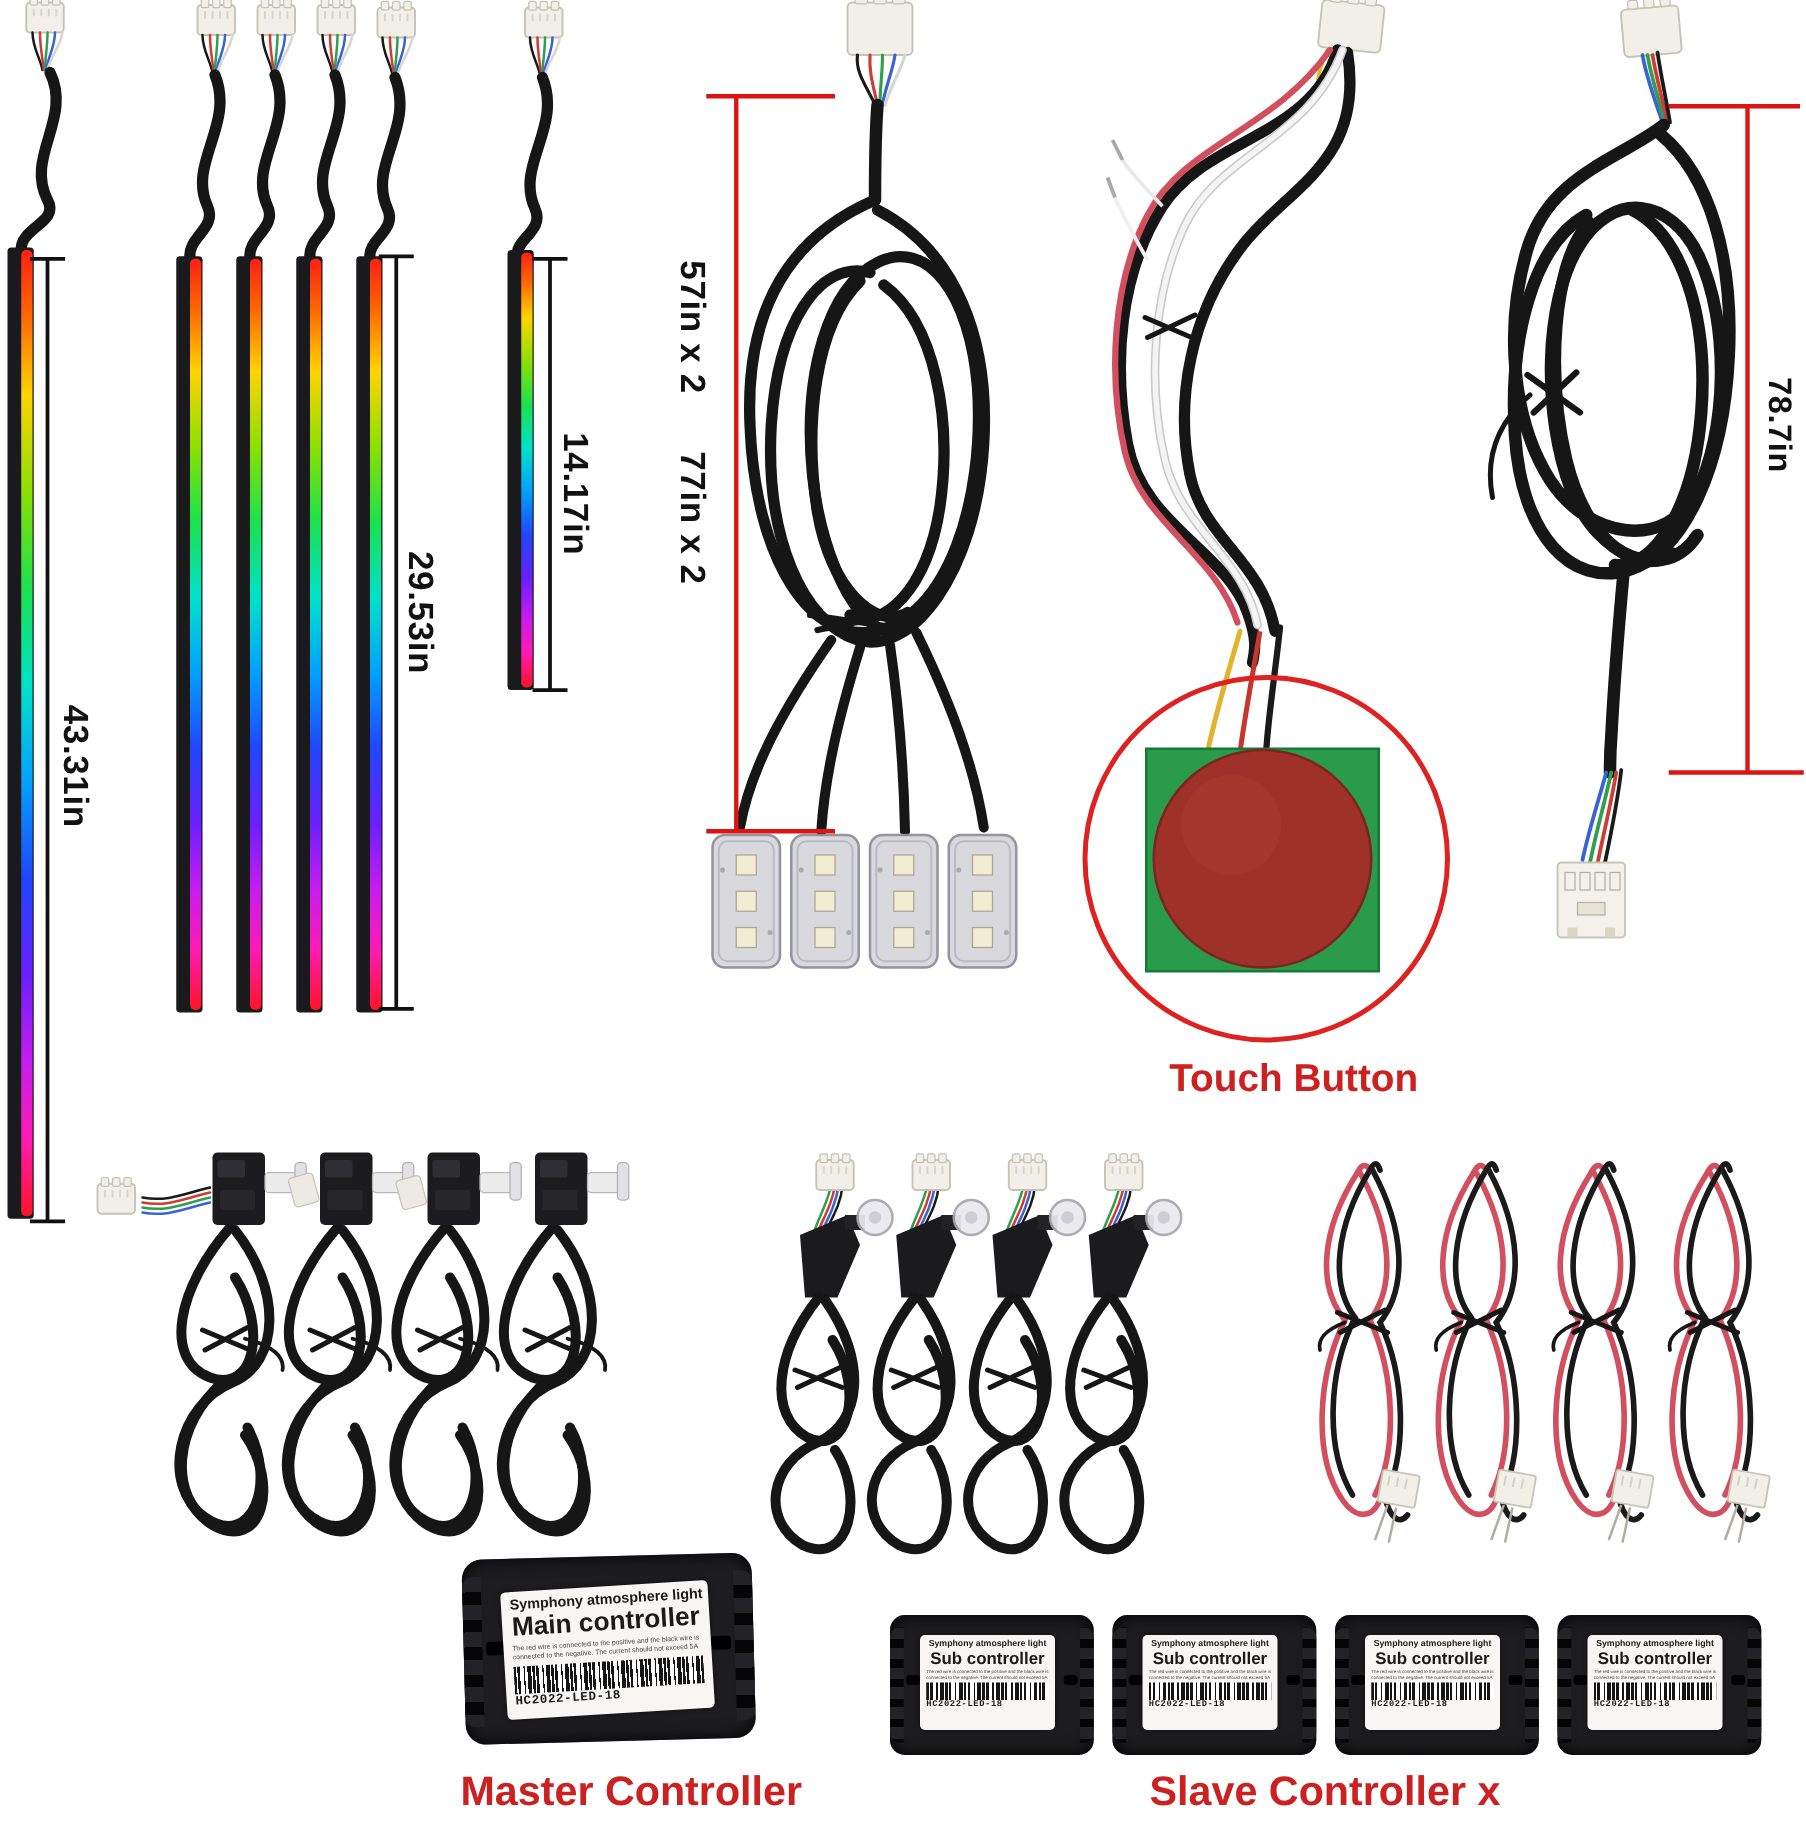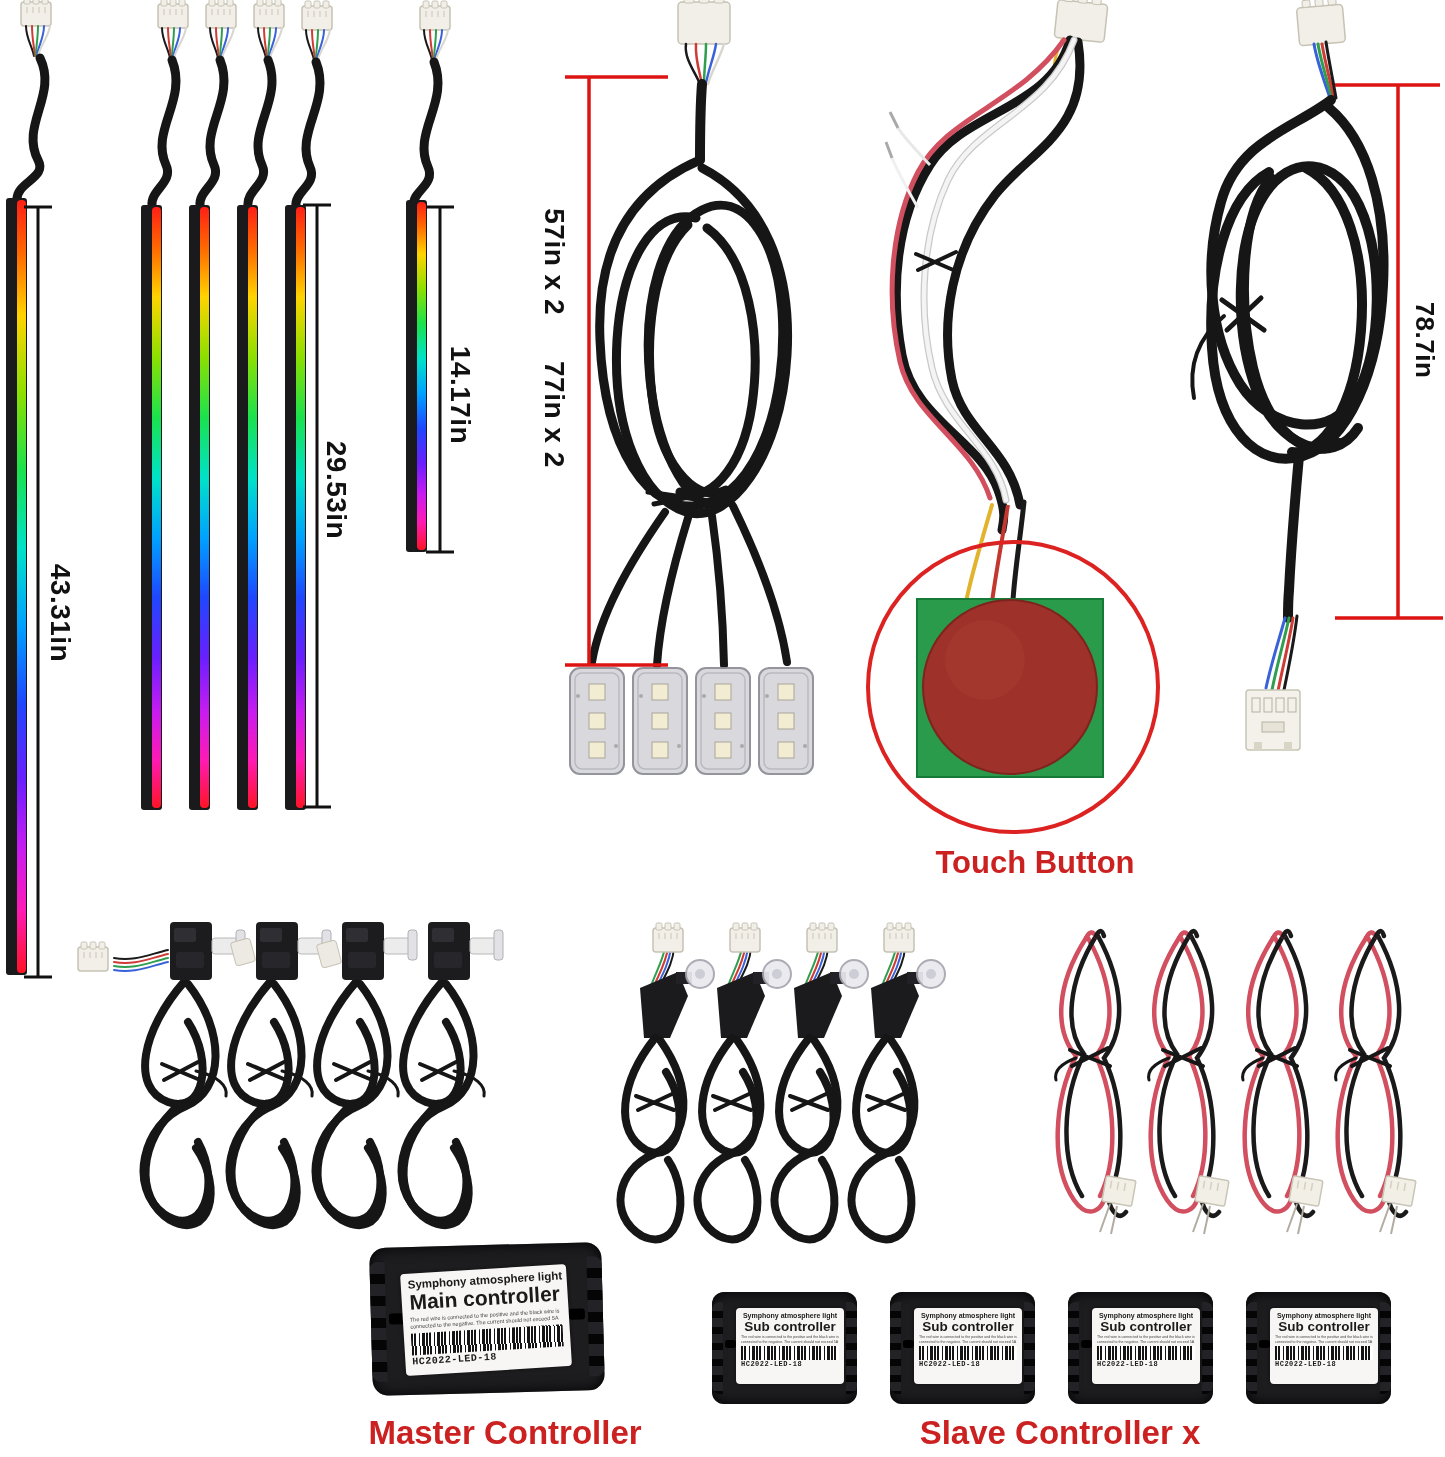--- a/index.html
+++ b/index.html
@@ -52,21 +52,21 @@
   .master .slot{width:16px;height:11px;top:66px;}
   .master .slot.l{left:18px;} .master .slot.r{right:18px;}
   .master .ctl-label{left:32px;top:24px;width:166px;height:102px;
           transform:rotate(-2deg);padding:5px 7px;box-sizing:border-box;}
   .master .lbl-brand{font-size:11.5px;}
   .master .lbl-title{font-size:21px;margin-top:0px;}
   .master .lbl-note{font-size:5.5px;line-height:1.3;margin-top:2px;}
   .master .barcode{height:22px;margin-top:3px;}
   .master .lbl-model{font-size:10px;margin-top:1px;}
 
-  .sub{top:1292px;width:145px;height:112px;border-radius:12px;}
+  .sub{top:1292px;width:163px;height:112px;border-radius:12px;}
   .sub .ribs{top:10px;bottom:10px;width:11px;
       background:repeating-linear-gradient(180deg,#232327 0 9px,#050506 9px 16px);}
   .sub .slot{width:11px;height:8px;top:48px;}
   .sub .slot.l{left:13px;} .sub .slot.r{right:13px;}
   .sub .ctl-label{left:24px;top:16px;width:108px;height:76px;padding:4px 5px;
           box-sizing:border-box;}
   .sub .lbl-brand{font-size:7px;}
   .sub .lbl-title{font-size:13.5px;}
   .sub .lbl-note{font-size:3.6px;line-height:1.3;margin-top:1px;}
   .sub .barcode{height:14px;margin-top:2px;}

